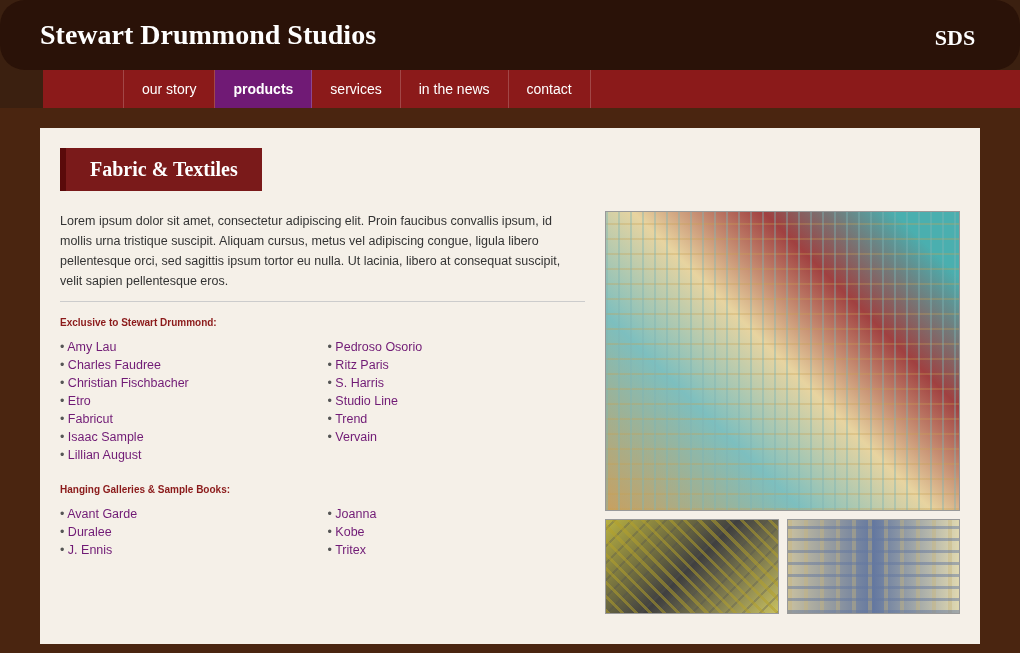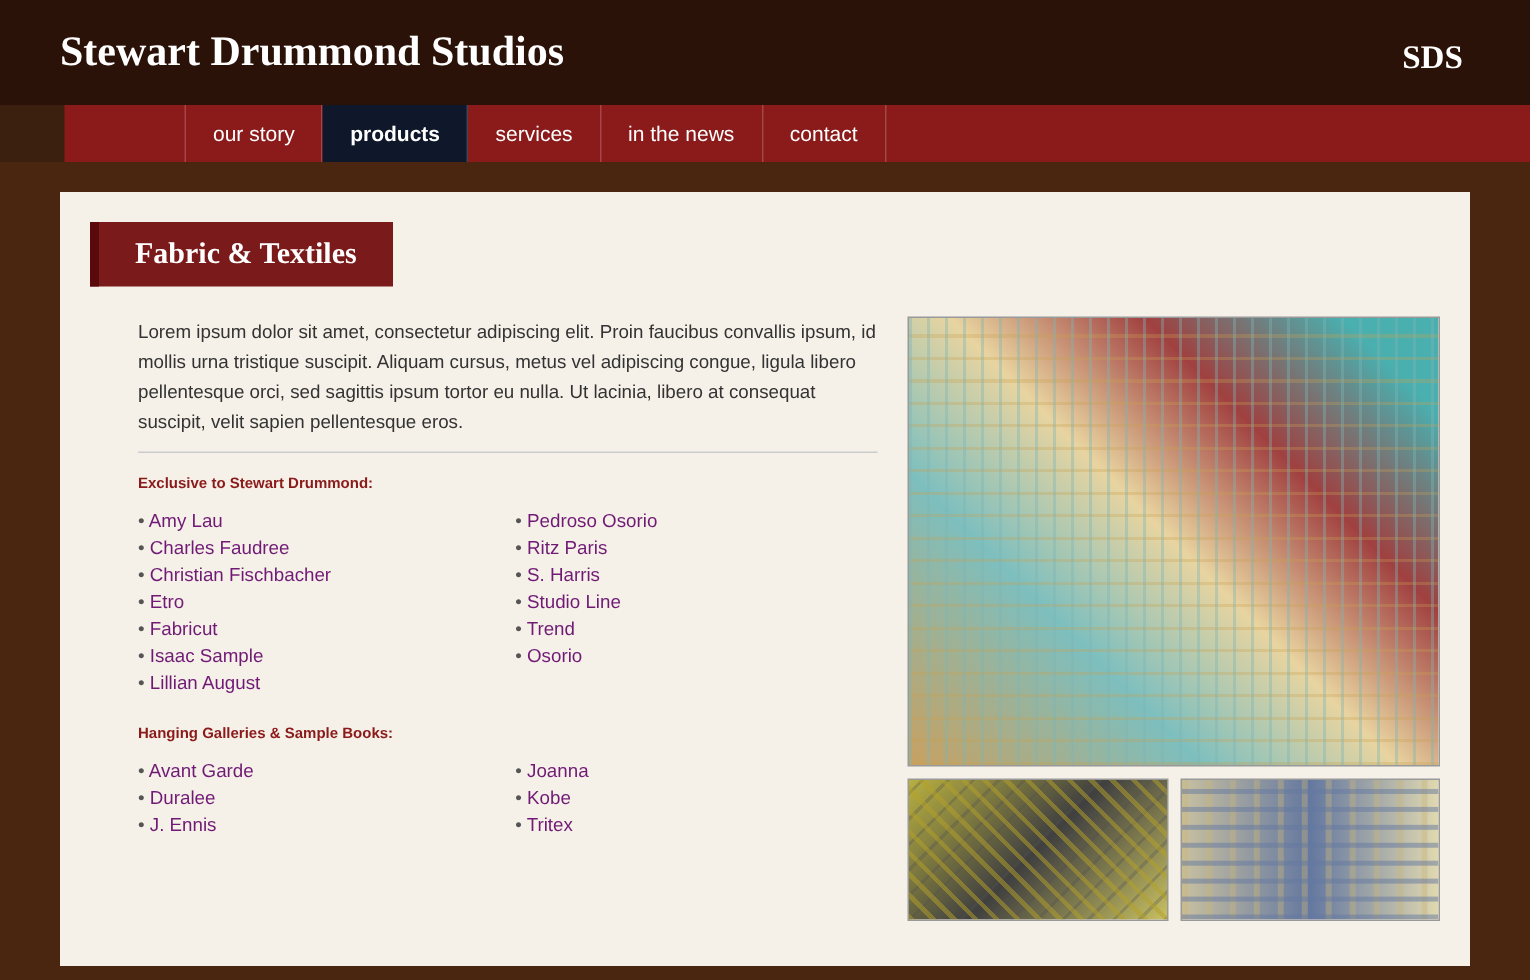--- a/index.html
+++ b/index.html
@@ -11,20 +11,21 @@
     }
 
     
     #header {
       background-color: #2a1208;
       display: flex;
       align-items: center;
       justify-content: space-between;
       padding: 10px 40px;
       height: 70px;
+      border-radius: 25px;
     }
     #site-title {
       color: #fff;
       font-size: 28px;
       font-weight: bold;
       font-family: Georgia, serif;
     }
     #logo {
       width: 50px;
       height: 50px;
@@ -46,21 +47,21 @@
       display: flex;
       align-items: center;
       font-size: 14px;
       cursor: pointer;
       border-right: 1px solid rgba(255,255,255,0.2);
     }
     .nav-item:first-child {
       border-left: 1px solid rgba(255,255,255,0.2);
     }
     .nav-item.active {
-      background-color: #0f172a;
+      background-color: #701a75;
       font-weight: bold;
     }
 
     
     #main-wrapper {
       background-color: #4a2510;
       padding: 20px 40px;
     }
     #content-area {
       background-color: #f5f0e8;
@@ -86,21 +87,20 @@
     }
 
     
     #two-col {
       display: flex;
       gap: 20px;
     }
     #left-col {
       flex: 1;
       max-width: 550px;
-      margin-left: 32px;
     }
     #right-col {
       width: 355px;
       flex-shrink: 0;
     }
 
     
     #body-text {
       font-size: 12.5px;
       line-height: 1.6;
@@ -266,21 +266,21 @@
                   <li>Lillian August</li>
                 </ul>
             </div>
             <div class="list-col">
               <ul id="list-col2">
                   <li>Pedroso Osorio</li>
                   <li>Ritz Paris</li>
                   <li>S. Harris</li>
                   <li>Studio Line</li>
                   <li>Trend</li>
-                  <li>Osorio</li>
+                  <li>Vervain</li>
                 </ul>
             </div>
           </div>
         </div>
 
         <div>
           <p class="section-heading">Hanging Galleries &amp; Sample Books:</p>
           <div class="two-col-list">
             <div class="list-col">
               <ul id="list-col3">

